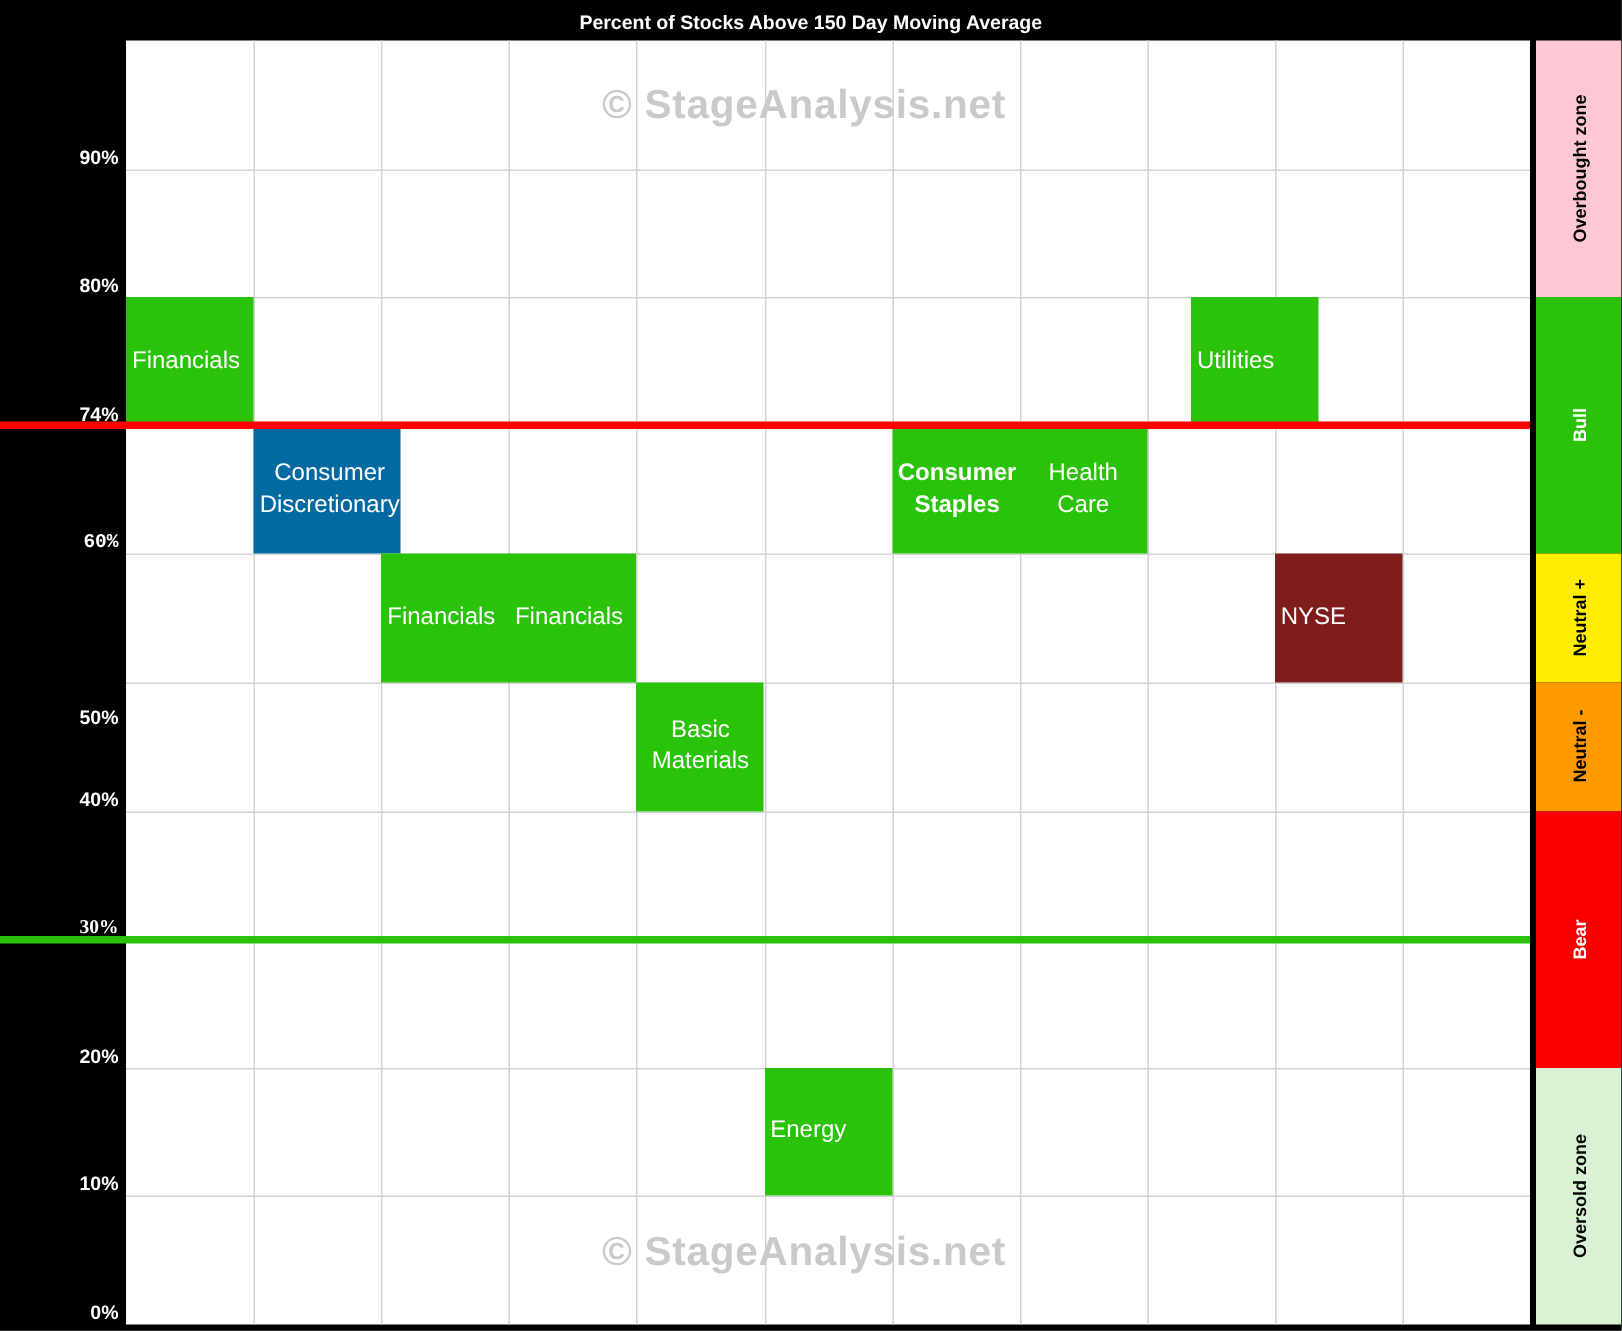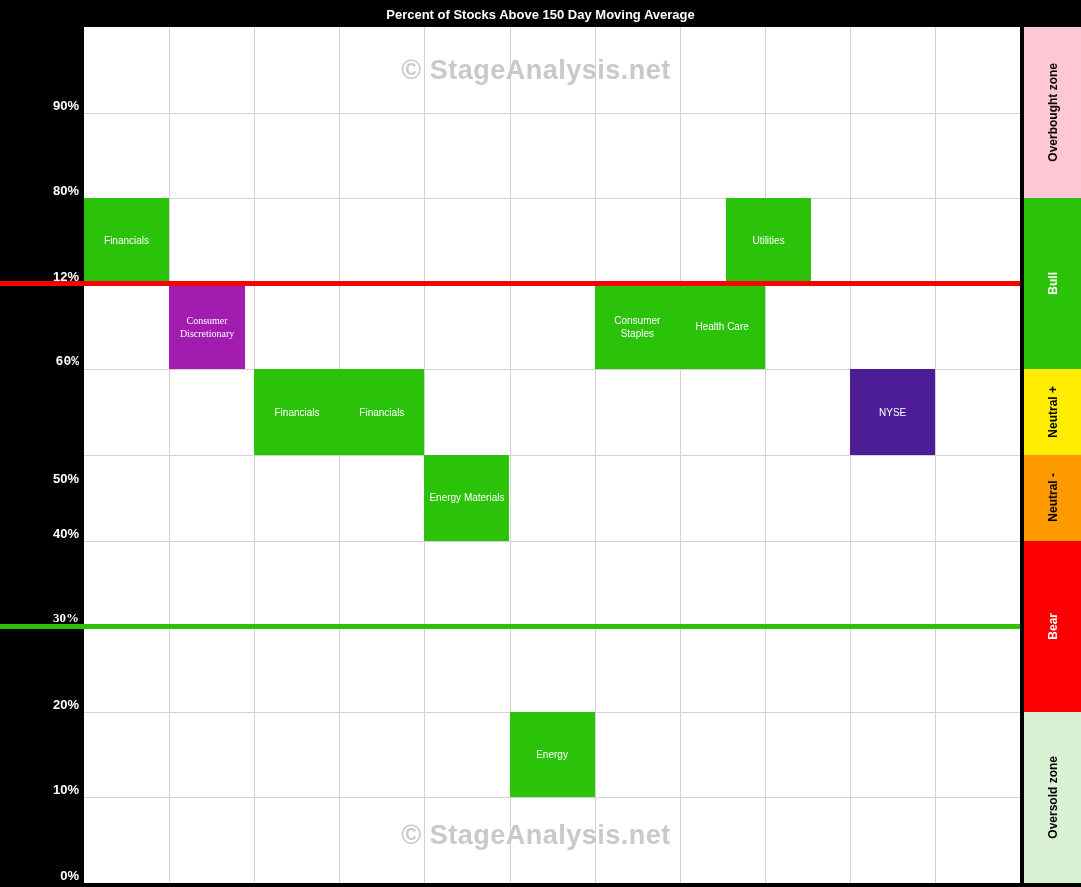--- a/index.html
+++ b/index.html
@@ -19,22 +19,22 @@
   .gridline-h{position:absolute;height:1px;z-index:1;}
   .gridline-v{position:absolute;width:1px;z-index:1;}
   .watermark{
     position:absolute;left:536px;transform:translate(-50%,-50%);
     font-size:27px;font-weight:bold;letter-spacing:0.5px;
     color:#c9c9c9;z-index:2;white-space:nowrap;
   }
   .wm-top{top:70px;}
   .wm-bottom{top:835px;}
   .sector-box{
-    position:absolute;z-index:3;display:flex;align-items:center;justify-content:center;
-    text-align:center;color:#ffffff;font-size:10px;line-height:1.3;
+    position:absolute;z-index:3;display:flex;align-items:center;justify-content:flex-start;
+    text-align:center;color:#ffffff;font-size:16px;line-height:1.3;
   }
   .threshold-line{position:absolute;left:0;width:1020px;height:5px;z-index:4;}
   .y-label{
     position:absolute;left:0;width:79px;text-align:right;
     transform:translateY(-50%);color:#ffffff;font-size:13px;font-weight:bold;z-index:5;
   }
   .zone-band{
     position:absolute;left:1024px;width:57px;z-index:3;
     display:flex;align-items:center;justify-content:center;
   }
@@ -66,52 +66,52 @@
     <div class="gridline-v" style="left: 424.4px; top: 27px; height: 856px; background: rgb(210, 210, 210);"></div>
     <div class="gridline-v" style="left: 509.5px; top: 27px; height: 856px; background: rgb(210, 210, 210);"></div>
     <div class="gridline-v" style="left: 594.5px; top: 27px; height: 856px; background: rgb(210, 210, 210);"></div>
     <div class="gridline-v" style="left: 679.6px; top: 27px; height: 856px; background: rgb(210, 210, 210);"></div>
     <div class="gridline-v" style="left: 764.7px; top: 27px; height: 856px; background: rgb(210, 210, 210);"></div>
     <div class="gridline-v" style="left: 849.8px; top: 27px; height: 856px; background: rgb(210, 210, 210);"></div>
     <div class="gridline-v" style="left: 934.9px; top: 27px; height: 856px; background: rgb(210, 210, 210);"></div>
     <div class="sector-box" style="left: 84px; width: 85.1px; top: 198.2px; height: 85.6px; background: rgb(43, 194, 10);">
       <span style="padding: 0px 4px;">Financials</span>
     </div>
-    <div class="sector-box" style="left: 169.1px; width: 76px; top: 283.8px; height: 85.6px; background: #a21caf; font-family: Liberation Serif, serif;">
+    <div class="sector-box" style="left: 169.1px; width: 98px; top: 283.8px; height: 85.6px; background: #0369a1;">
       <span style="padding: 0px 4px;">Consumer Discretionary</span>
     </div>
     <div class="sector-box" style="left: 254.2px; width: 85.7px; top: 369.4px; height: 85.6px; background: rgb(43, 194, 10);">
       <span style="padding: 0px 4px;">Financials</span>
     </div>
     <div class="sector-box" style="left: 339.3px; width: 85.1px; top: 369.4px; height: 85.6px; background: rgb(43, 194, 10);">
       <span style="padding: 0px 4px;">Financials</span>
     </div>
     <div class="sector-box" style="left: 424.4px; width: 85.1px; top: 455px; height: 85.6px; background: rgb(43, 194, 10);">
-      <span style="padding: 0px 4px;">Energy Materials</span>
+      <span style="padding: 0px 4px;">Basic Materials</span>
     </div>
     <div class="sector-box" style="left: 509.5px; width: 85.1px; top: 711.8px; height: 85.6px; background: rgb(43, 194, 10);">
       <span style="padding: 0px 4px;">Energy</span>
     </div>
     <div class="sector-box" style="left: 594.5px; width: 85.7px; top: 283.8px; height: 85.6px; background: rgb(43, 194, 10);">
-      <span style="padding: 0px 4px;">Consumer Staples</span>
+      <span style="padding: 0px 4px; font-weight: bold;">Consumer Staples</span>
     </div>
     <div class="sector-box" style="left: 679.6px; width: 85.1px; top: 283.8px; height: 85.6px; background: rgb(43, 194, 10);">
       <span style="padding: 0px 4px;">Health Care</span>
     </div>
-    <div class="sector-box" style="left: 726px; width: 85.1px; top: 198.2px; height: 85.6px; background: rgb(43, 194, 10);">
+    <div class="sector-box" style="left: 794px; width: 85.1px; top: 198.2px; height: 85.6px; background: rgb(43, 194, 10);">
       <span style="padding: 0px 4px;">Utilities</span>
     </div>
-    <div class="sector-box" style="left: 849.8px; width: 85.7px; top: 369.4px; height: 85.6px; background: #4c1d95;">
+    <div class="sector-box" style="left: 849.8px; width: 85.7px; top: 369.4px; height: 85.6px; background: #7f1d1d;">
       <span style="padding: 0px 4px;">NYSE</span>
     </div>
     <div class="threshold-line" style="top: 281.3px; background: rgb(251, 0, 0);"></div>
     <div class="threshold-line" style="top: 623.7px; background: rgb(43, 194, 10);"></div>
     <div class="y-label" style="top: 104.6px;">90%</div>
     <div class="y-label" style="top: 190.2px;">80%</div>
-    <div class="y-label" style="top: 275.8px;">12%</div>
+    <div class="y-label" style="top: 275.8px;">74%</div>
     <div class="y-label" style="top: 361.4px; font-family: Liberation Mono, monospace;">60%</div>
     <div class="y-label" style="top: 447px; margin-top: 31px;">50%</div>
     <div class="y-label" style="top: 532.6px;">40%</div>
     <div class="y-label" style="top: 618.2px; font-family: Liberation Serif, serif;">30%</div>
     <div class="y-label" style="top: 703.8px;">20%</div>
     <div class="y-label" style="top: 789.4px;">10%</div>
     <div class="y-label" style="top: 875px;">0%</div>
     <div class="zone-band" style="top: 27px; height: 171.2px; background: rgb(255, 199, 211);">
       <span class="zone-label" style="color: rgb(0, 0, 0);">Overbought zone</span>
     </div>

